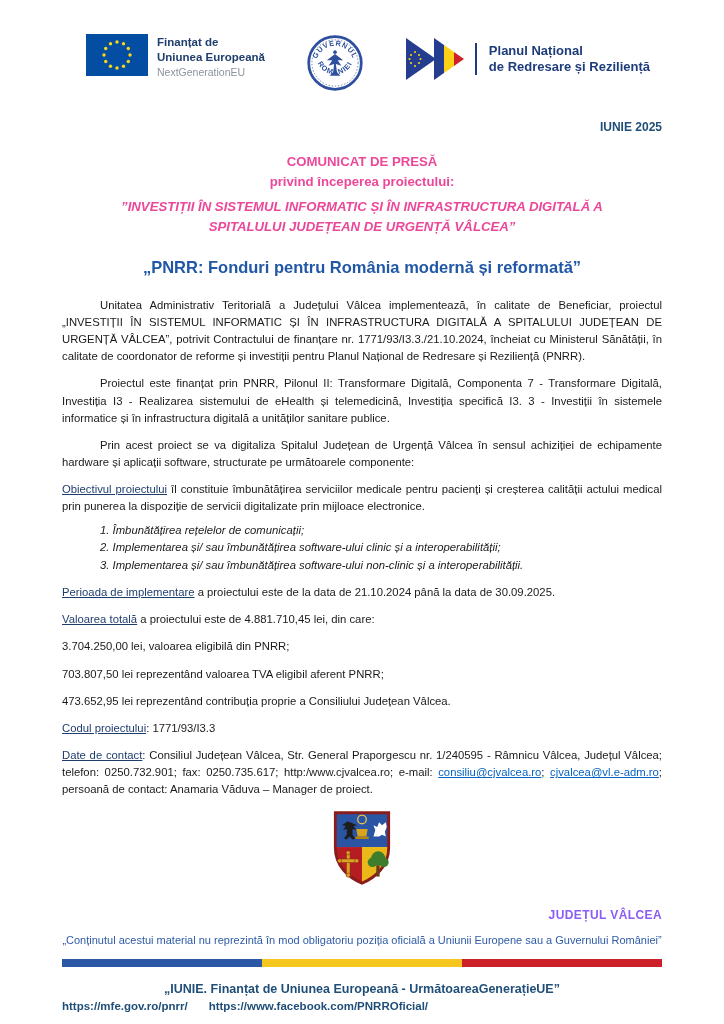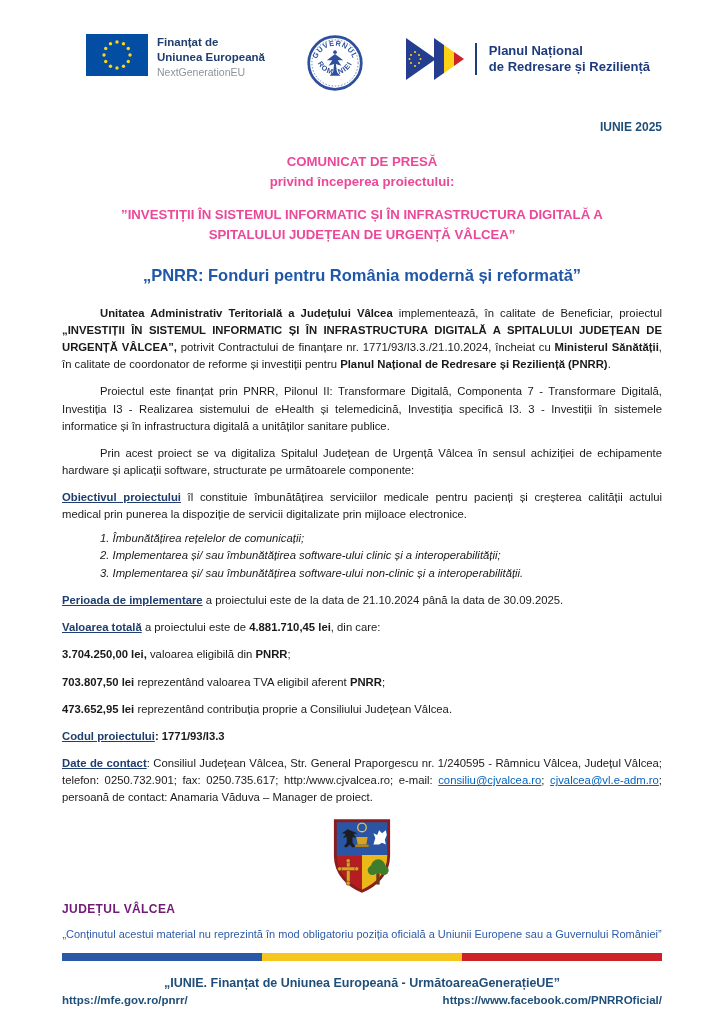--- a/index.html
+++ b/index.html
@@ -12,46 +12,46 @@
   .eu-text{display:flex;flex-direction:column;padding-top:1px;}
   .eu-text .l1,.eu-text .l2{font-weight:bold;color:#1f3e6e;font-size:11.5px;line-height:1.3;}
   .eu-text .l3{color:#8d939c;font-size:10.5px;line-height:1.4;}
   .pnrr-logo{display:flex;align-items:center;gap:7px;}
   .pnrr-text{border-left:2px solid #1e3b7b;padding-left:12px;}
   .pnrr-text div{font-weight:bold;color:#1e3b7b;font-size:13px;line-height:1.2;}
 
   
   .date-line{text-align:right;font-weight:bold;color:#1f4e79;font-size:12px;margin-top:28px;}
   .title-block{text-align:center;margin-top:18px;font-weight:bold;font-size:13.2px;line-height:1.55;color:#ec4899;}
-  .title-block .proj{max-width:560px;margin:12px auto;}
+  .title-block .proj{max-width:560px;margin:4px auto;font-style:italic;}
   .slogan{text-align:center;color:#2057a7;font-weight:bold;font-size:16.5px;margin-top:20px;}
 
   
   .body-copy{margin-top:20px;font-size:11.3px;line-height:1.52;text-align:justify;}
   p.para{margin:0 0 10px;}
   .indent{text-indent:38px;}
-  .b{font-weight:bold;}
+  .b{font-weight:normal;}
   .u{text-decoration:underline;}
   .navy{color:#1f3e6e;}
   a.lnk{color:#0563c1;text-decoration:underline;cursor:pointer;}
   .components-list{margin:-4px 0 10px 38px;}
   .components-list div{font-style:italic;line-height:1.55;}
   .val-line{margin:0 0 12px 72px;}
 
   
   .coa-block{text-align:center;margin-top:4px;}
-  .county{color:#701a75;font-weight:bold;font-size:12px;letter-spacing:.4px;margin-top:2px;text-align:left;}
+  .county{color:#8b5cf6;font-weight:bold;font-size:12px;letter-spacing:.4px;margin-top:16px;text-align:right;}
   .disclaimer{color:#2e5ba8;font-size:11px;text-align:center;margin-top:12px;}
   .tricolor{display:flex;height:8px;margin-top:13px;}
   .tricolor span{flex:1;}
   .tricolor .t-blue{background:#2b57a7;}
   .tricolor .t-yellow{background:#f5c61e;}
   .tricolor .t-red{background:#ce2029;}
   .bottom1{color:#1f4e79;font-weight:bold;font-size:12.5px;text-align:center;margin-top:15px;}
-  .bottom2{color:#1f4e79;font-weight:bold;font-size:11.5px;text-align:center;margin-top:4px;display:flex;justify-content:space-between;gap:38px;}
+  .bottom2{color:#1f4e79;font-weight:bold;font-size:11.5px;text-align:center;margin-top:4px;display:flex;justify-content:flex-start;gap:21px;}
 </style>
 </head>
 <body>
 
 <div class="page">
 
   <div class="header-row">
 
     <div class="eu-logo">
       <svg width="62" height="42" viewBox="0 0 62 42">

